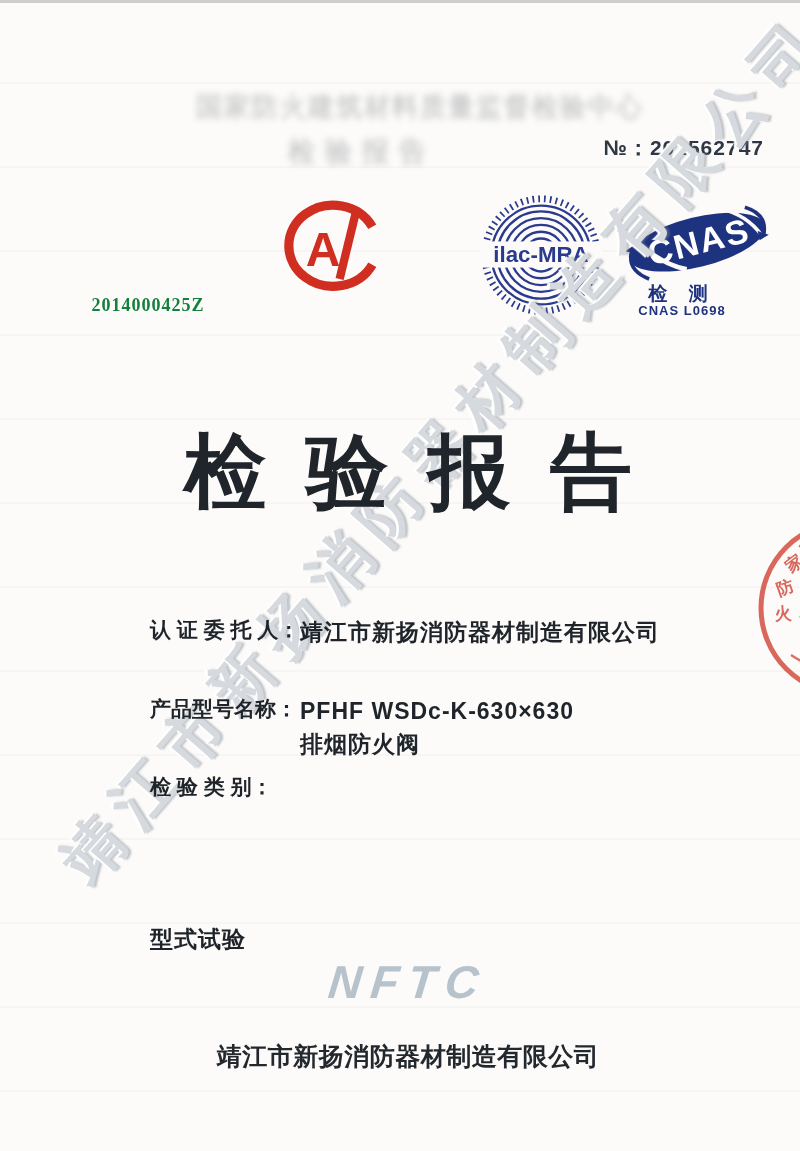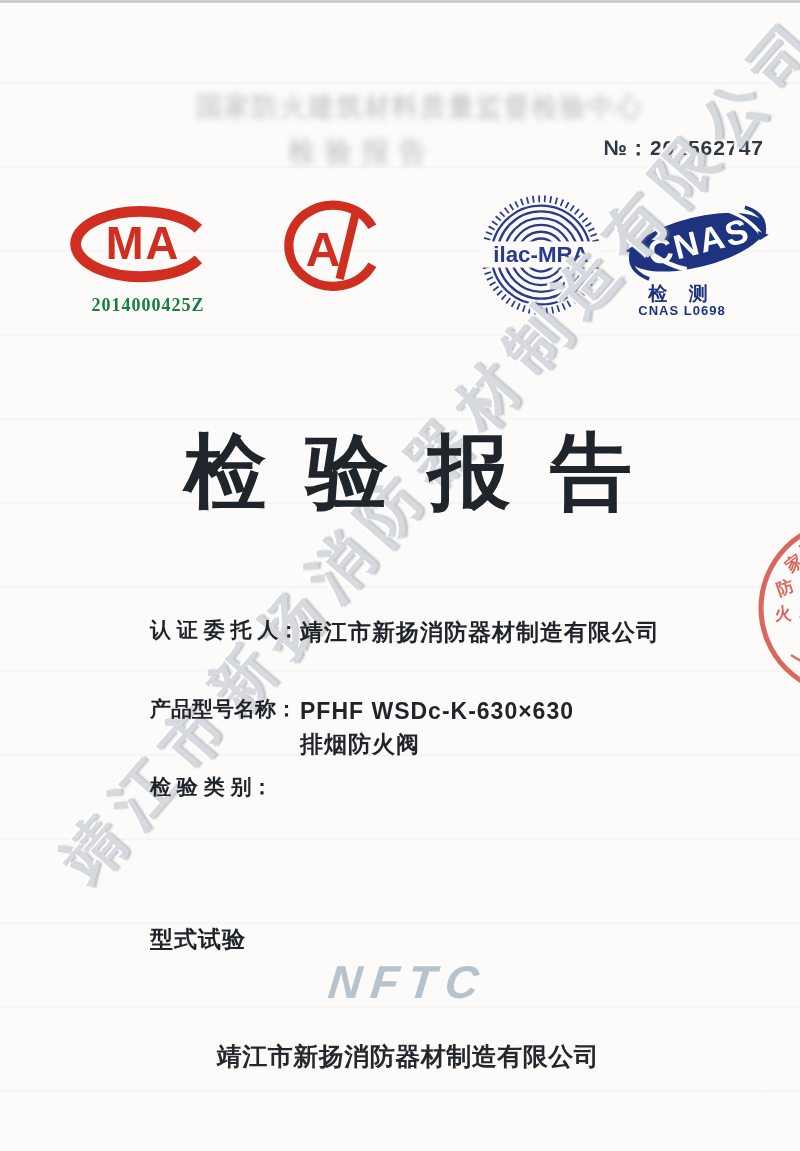--- a/index.html
+++ b/index.html
@@ -74,26 +74,20 @@
 <body>
 
 <div class="page">
   <div class="top-edge"></div>
 
   <div class="ghost ghost1">国家防火建筑材料质量监督检验中心</div>
   <div class="ghost ghost2">检验报告</div>
 
   <div class="report-no"><span>№：</span><span>201562747</span></div>
 
-  <div class="mark" style="left:64px;top:202px;">
-    <svg width="168" height="90" viewBox="0 0 170 90">
-      <path d="M 136 26.5 A 66 33 0 1 0 136 57.5" fill="none" stroke="#cf2e21" stroke-width="11"></path>
-      <text x="80" y="57" text-anchor="middle" font-size="46" font-weight="bold" fill="#cf2e21" letter-spacing="2">MA</text>
-    </svg>
-  </div>
   <div class="mark-caption cma-caption">2014000425Z</div>
 
   <div class="mark" style="left:275px;top:196px;">
     <svg width="120" height="105" viewBox="0 0 130 110">
       <path d="M 105.4 31.4 A 48 44 0 1 0 105.4 72.6" fill="none" stroke="#cf2e21" stroke-width="10"></path>
       <text x="52" y="74" text-anchor="middle" font-size="52" font-weight="bold" fill="#cf2e21">A</text>
       <line x1="88" y1="14" x2="70" y2="88" stroke="#cf2e21" stroke-width="9"></line>
     </svg>
   </div>
 

